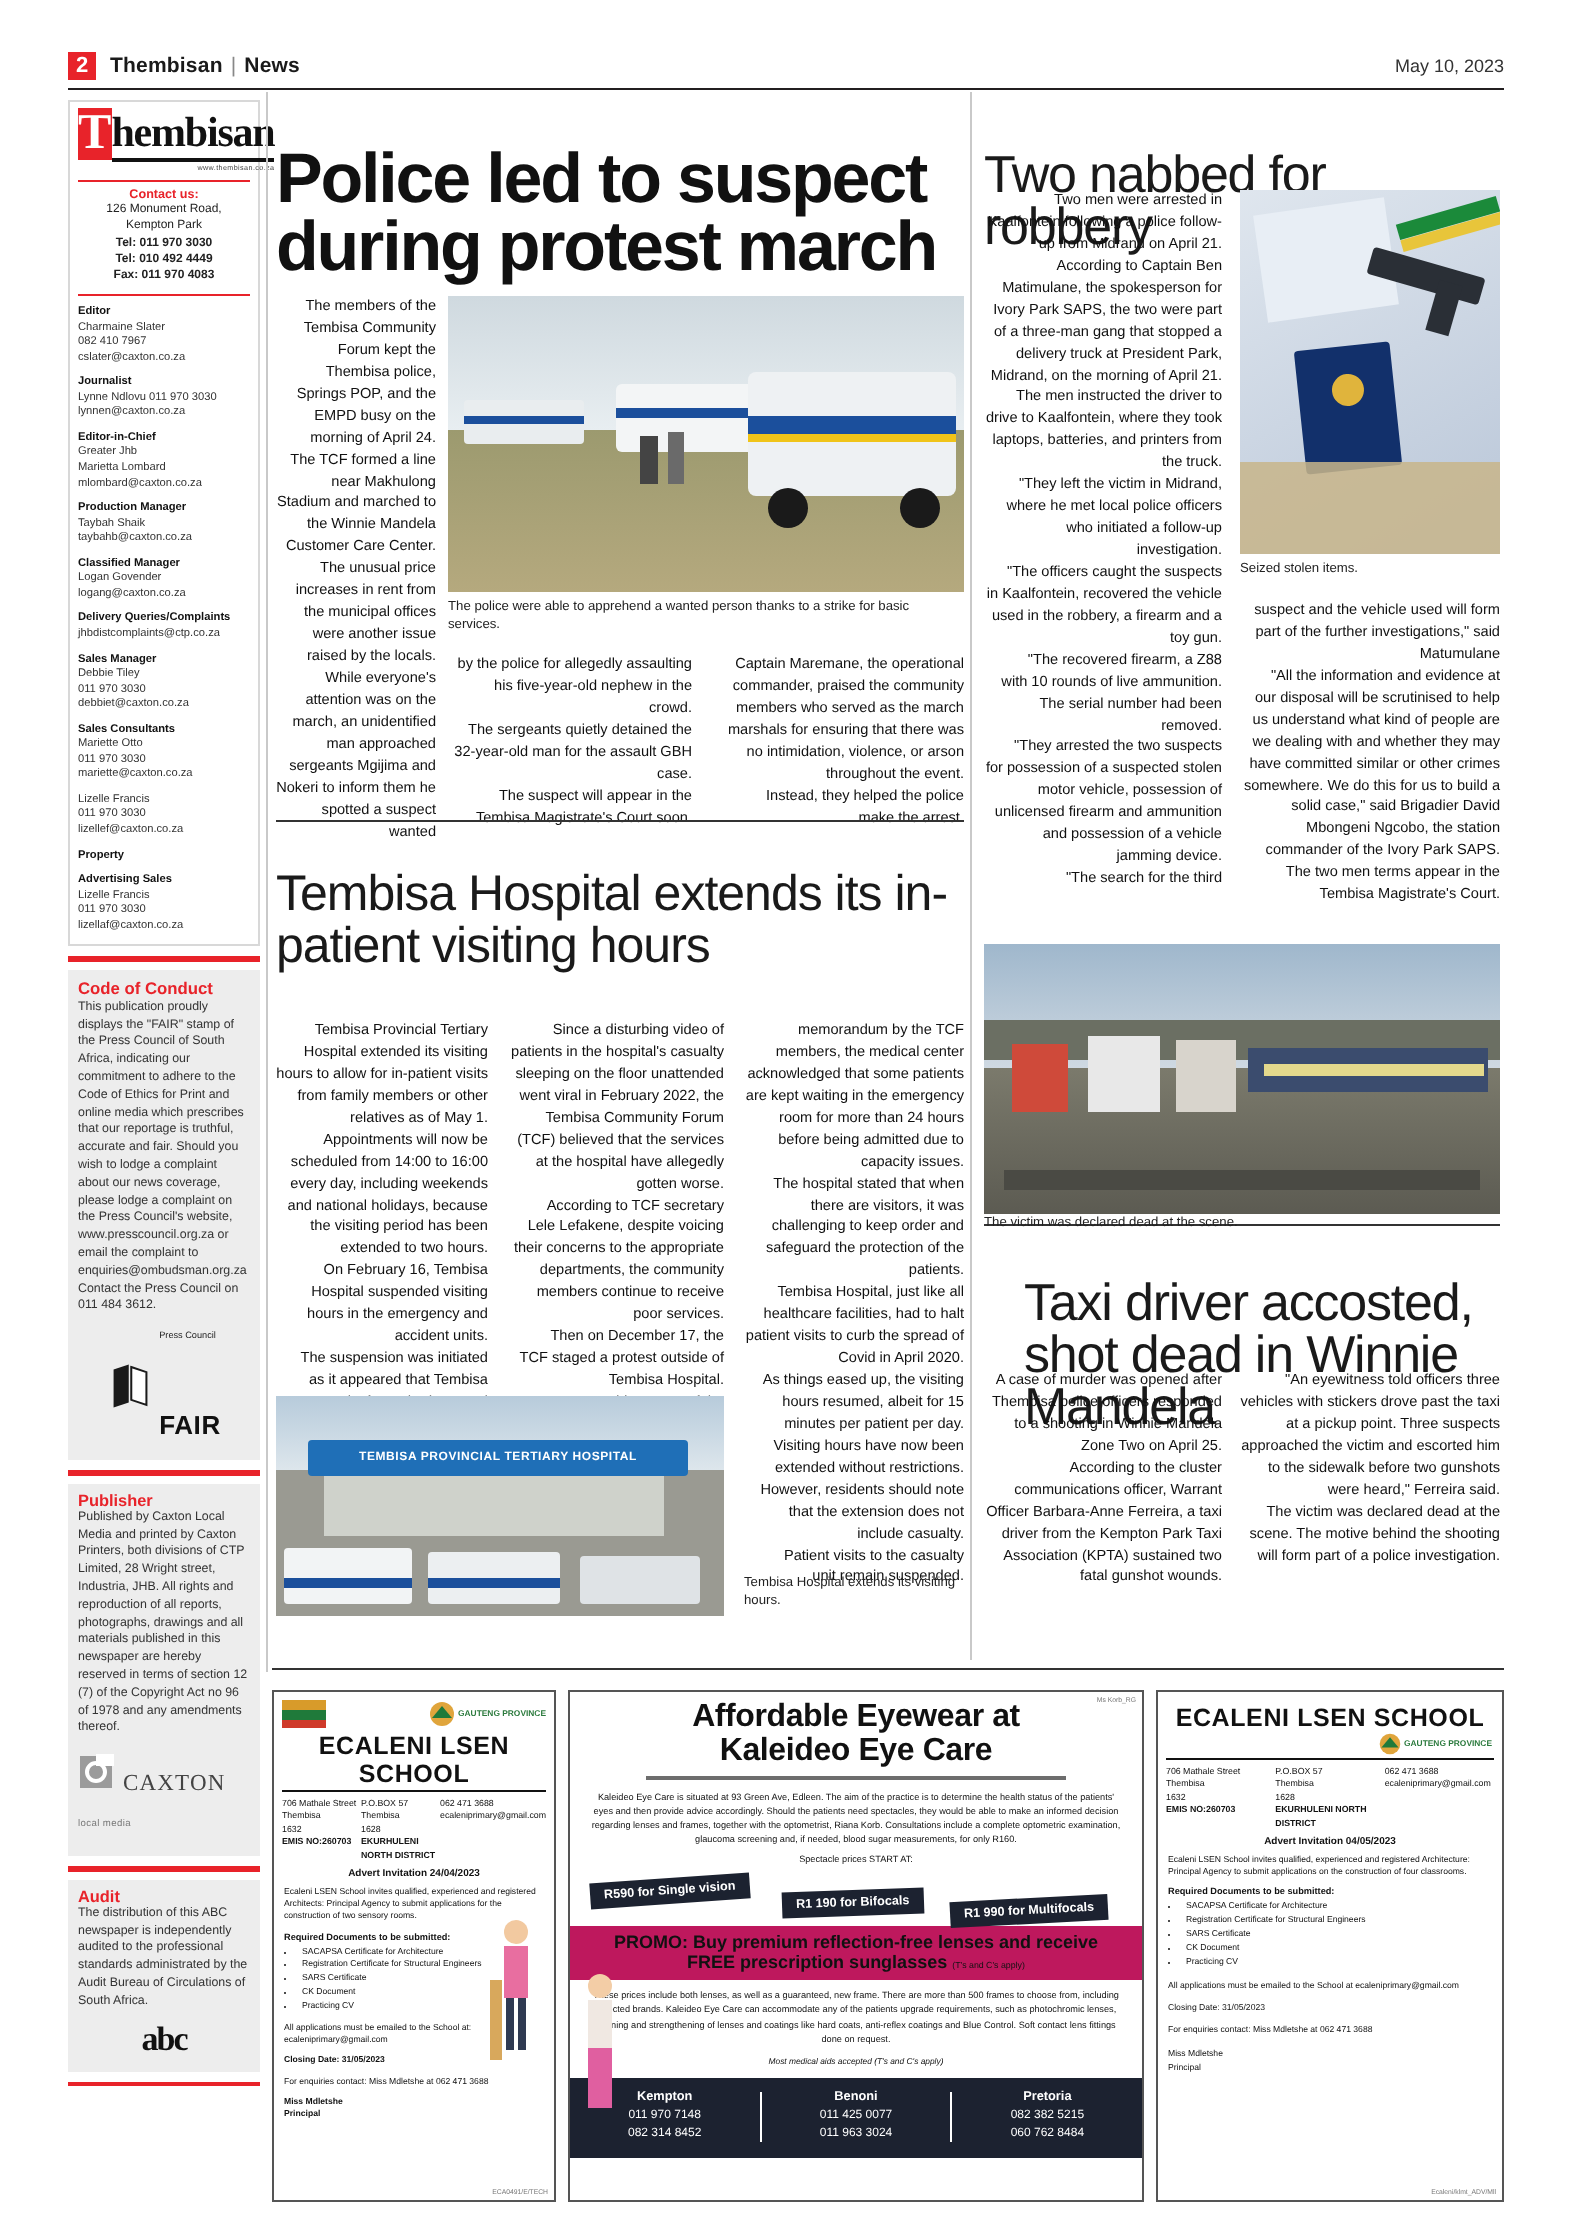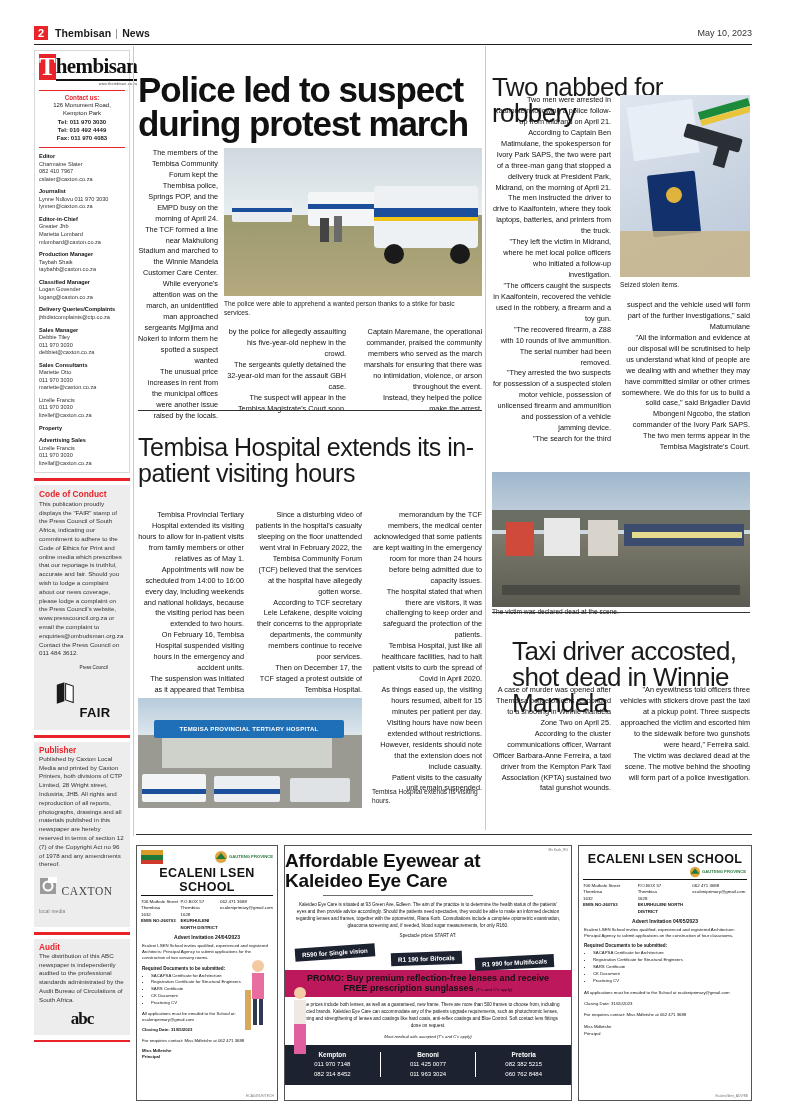--- a/index.html
+++ b/index.html
@@ -79,21 +79,21 @@
   .ecal-title { text-align:center; font-weight:bold; font-size:12.5px; letter-spacing:.3px; color:#111; }
   .ecal-rule { height:1px; background:#111; margin:1px 4px 3px 4px; }
   .ecal-grid { display:flex; font-size:4.4px; line-height:1.45; padding:0 4px; color:#111; }
   .ecal-grid div { flex:1; }
   .ecal-bold { font-weight:bold; }
   .ecal-center { text-align:center; font-weight:bold; font-size:5px; margin:3px 0 3px 0; }
   .ecal-p { font-size:4.3px; line-height:1.45; padding:0 5px; color:#111; }
   .ecal-sub { font-size:4.6px; font-weight:bold; padding:0 5px; margin-top:4px; }
   .gp-logo-text { font-size:4.2px; line-height:1.1; color:#2b7a3d; font-weight:bold; }
 
-  .kal-title { font-weight:bold; font-size:19px; color:#111; letter-spacing:-.2px; line-height:1.04; }
+  .kal-title { text-align:center; font-weight:bold; font-size:16px; color:#111; letter-spacing:-.2px; line-height:1.04; }
   .kal-rule { height:1.5px; background:#6d6d6d; margin:4px 38px 5px 38px; }
   .kal-p { font-size:4.6px; line-height:1.55; text-align:center; padding:0 9px; color:#111; }
   .price-row { position:relative; height:26px; margin-top:4px; }
   .price-tag { position:absolute; background:#1c2230; color:#fff; font-weight:bold; font-size:6.3px;
                padding:3px 7px; white-space:nowrap; }
   .promo-bar { background:#be185d; text-align:center; padding:3px 0 4px 0; }
   .promo-l1 { font-weight:bold; font-size:9px; color:#111; }
   .promo-l2 { font-weight:bold; font-size:9px; color:#111; }
   .promo-l2 span { font-weight:normal; font-size:4.4px; }
   .kal-foot { background:#1c2230; color:#fff; display:flex; padding:5px 0 6px 0; margin-top:5px; }
@@ -246,22 +246,22 @@
   <div class="vrule" style="left:133px; top:46px; height:790px;"></div>
   <div class="vrule" style="left:485px; top:46px; height:784px;"></div>
 
   <div style="position:absolute;left:138px;top:50px;width:344px;">
     <h1 class="hl-main">Police led to suspect during protest march</h1>
   </div>
 
   <div style="position:absolute;left:138px;top:148px;width:80px;" class="body-col" id="lead-c1">
       <p class="first">The members of the Tembisa Community Forum kept the Thembisa police, Springs POP, and the EMPD busy on the morning of April 24.</p>
       <p class="">The TCF formed a line near Makhulong Stadium and marched to the Winnie Mandela Customer Care Center.</p>
+      <p class="">The unusual price increases in rent from the municipal offices were another issue raised by the locals.</p>
       <p class="">While everyone's attention was on the march, an unidentified man approached sergeants Mgijima and Nokeri to inform them he spotted a suspect wanted</p>
-      <p class="">The unusual price increases in rent from the municipal offices were another issue raised by the locals.</p>
     </div>
 
   <div class="photo" style="position:absolute;left:224px;top:148px;width:258px;height:148px;">
     <div class="ph-sky"></div>
     <div class="ph-ground"></div>
     <div style="position:absolute;left:8px;top:52px;width:60px;height:22px;background:#e9edef;border-radius:2px;"></div>
     <div style="position:absolute;left:8px;top:60px;width:60px;height:4px;background:#1b4f9c;"></div>
     <div style="position:absolute;left:84px;top:44px;width:80px;height:34px;background:#f3f5f6;border-radius:3px;"></div>
     <div style="position:absolute;left:84px;top:56px;width:80px;height:5px;background:#1b4f9c;"></div>
     <div style="position:absolute;left:150px;top:38px;width:104px;height:62px;background:#eef1f3;border-radius:4px;"></div>

